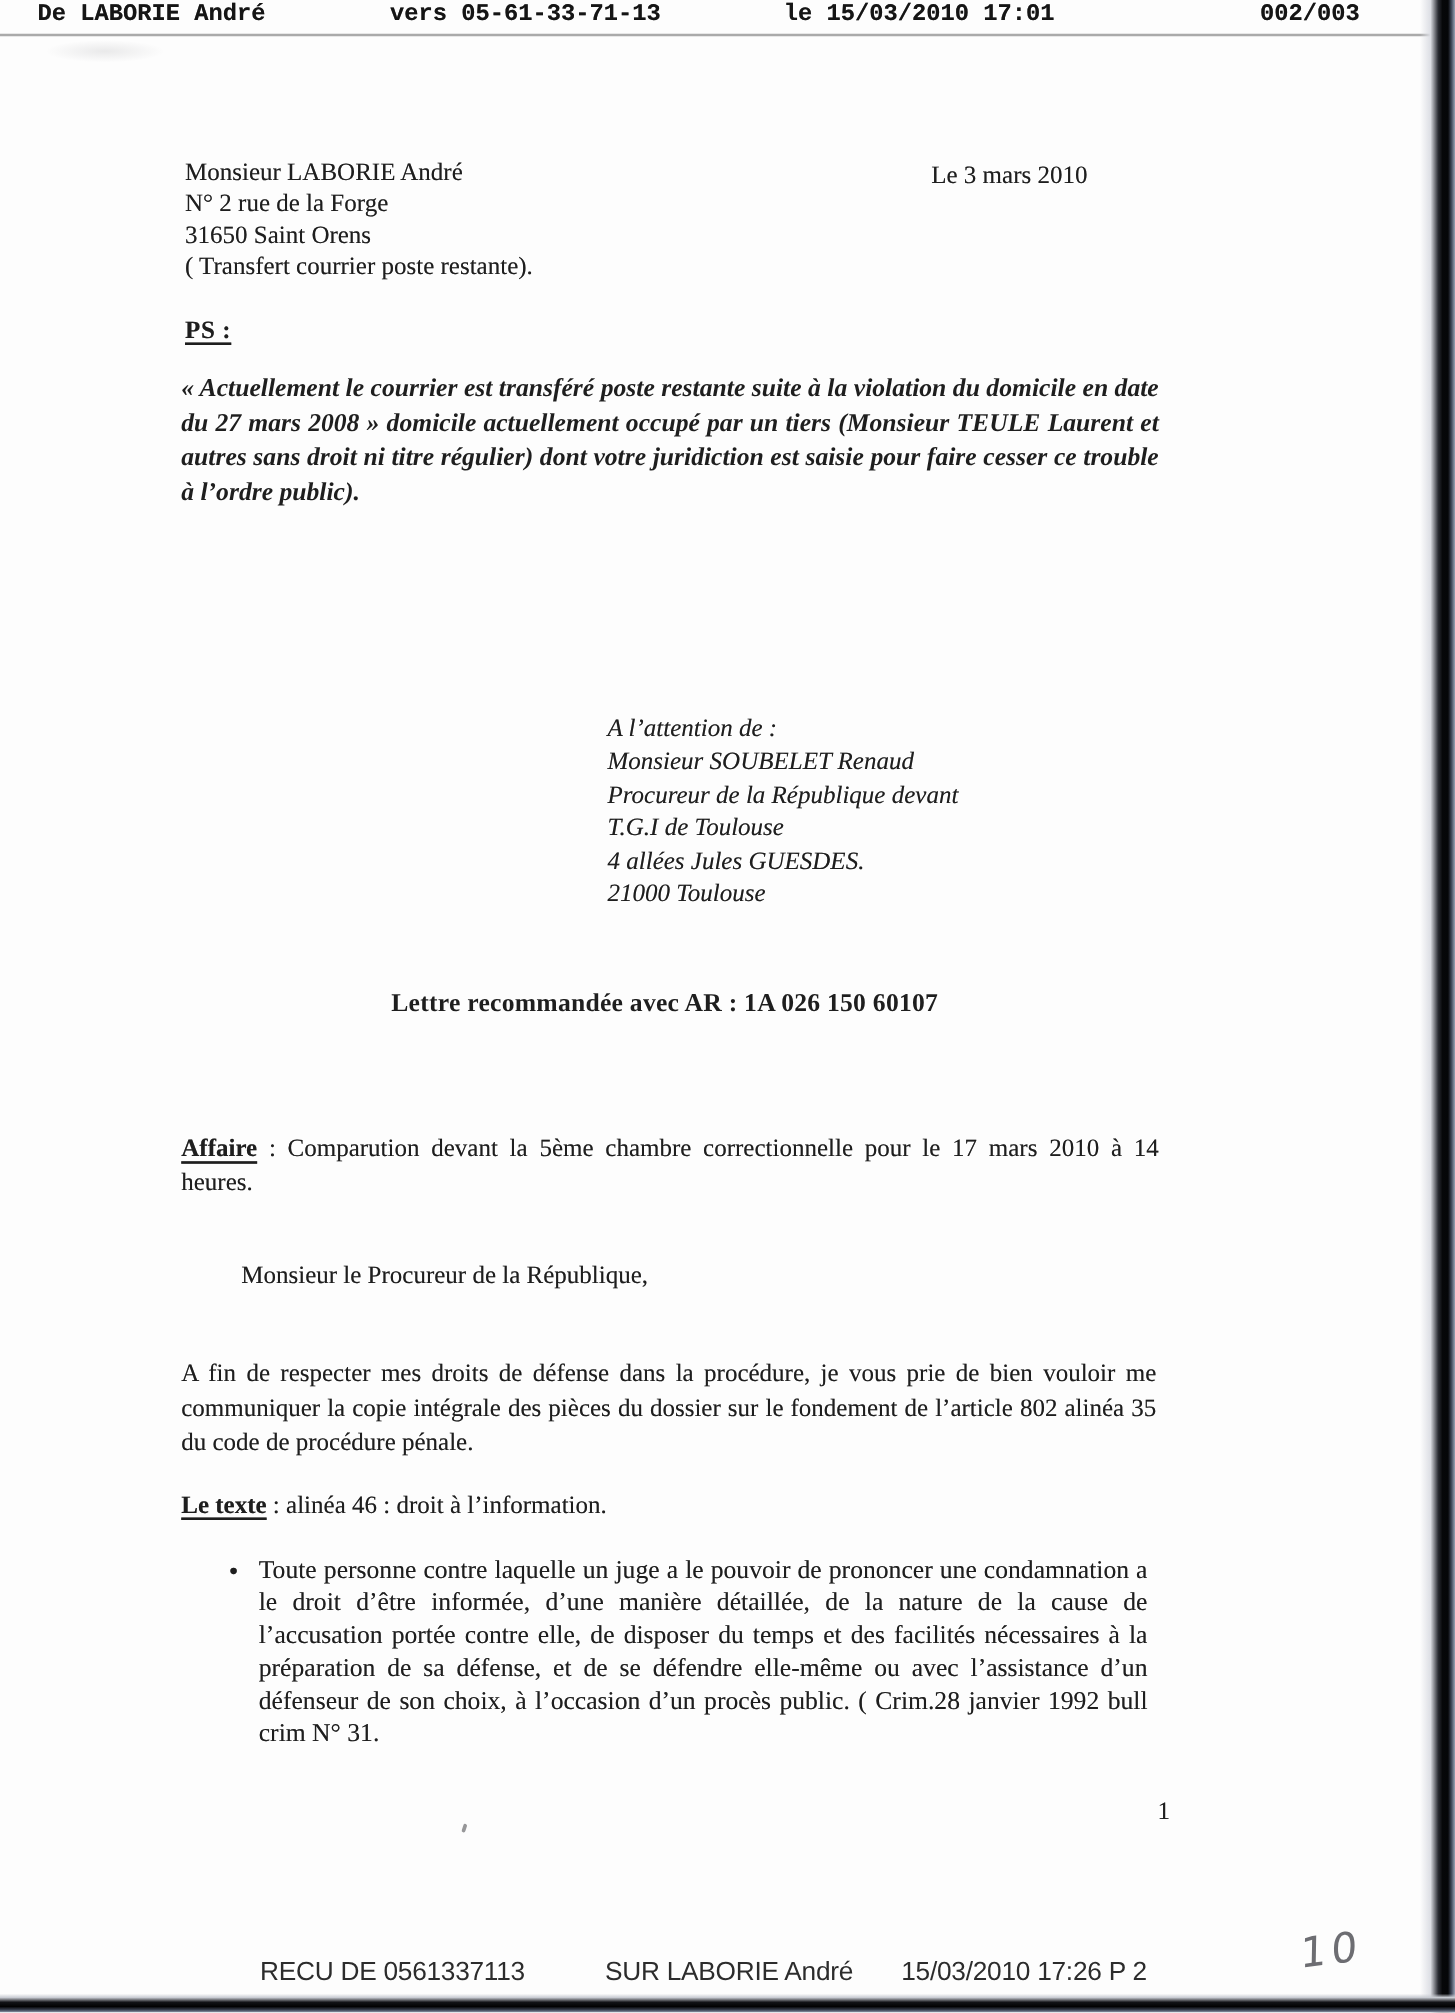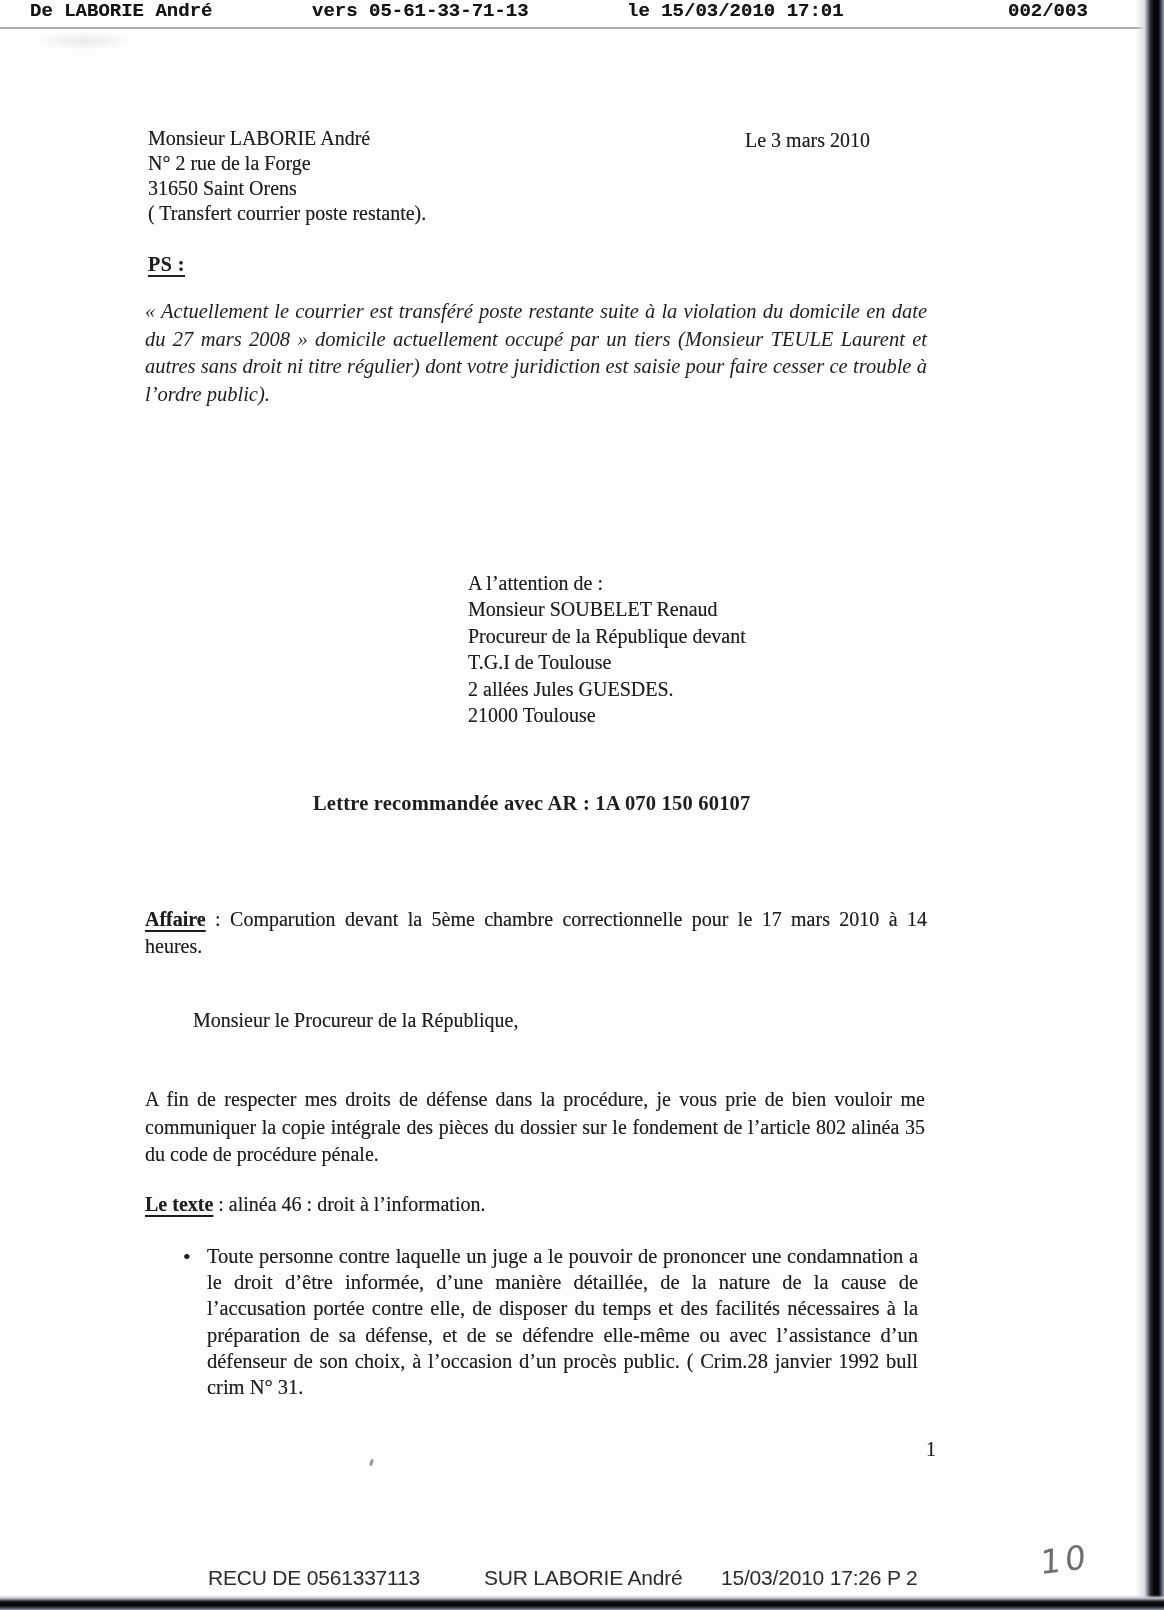--- a/index.html
+++ b/index.html
@@ -35,24 +35,24 @@
   .serif{font-size:20px; line-height:25px; text-shadow:0 0 .4px rgba(0,0,0,.45);}
   .sender{left:148px; top:126px;}
   .letter-date{left:745px; top:128px;}
   .ps-label{
     left:148px; top:252px; font-weight:bold;
     text-decoration:underline; text-underline-offset:4px; text-decoration-thickness:2px;
     letter-spacing:.5px;
   }
   .ps-par{
     left:145px; top:298px; width:782px;
-    font-weight:normal; font-style:italic;
+    font-weight:bold; font-style:italic;
     font-size:20.5px; line-height:27.5px; text-align:justify;
   }
-  .recipient{left:468px; top:570px; line-height:26.4px;}
+  .recipient{left:486px; top:570px; line-height:26.4px;font-style:italic;}
   .registered{
     left:313px; top:792px; font-weight:bold; font-size:20.5px; letter-spacing:.2px;
   }
   .affaire{left:145px; top:906px; width:782px; line-height:27px; text-align:justify;}
   .label-u{
     font-weight:bold; text-decoration:underline;
     text-underline-offset:4px; text-decoration-thickness:2px;
   }
   .salutation{left:193px; top:1008px;}
   .request-par{left:145px; top:1086px; width:780px; line-height:27.5px; text-align:justify;}
@@ -127,25 +127,25 @@
 <div class="abs serif letter-date">Le 3 mars 2010</div>
 
 <div class="abs serif ps-label">PS :</div>
 <div class="abs ps-par">« Actuellement le courrier est transféré poste restante suite à la violation du domicile en date du 27 mars 2008 » domicile actuellement occupé par un tiers (Monsieur TEULE Laurent et autres sans droit ni titre régulier) dont votre juridiction est saisie pour faire cesser ce trouble à l’ordre public).</div>
 
 <div class="abs serif recipient">
   <div>A l’attention de :</div>
   <div>Monsieur SOUBELET Renaud</div>
   <div>Procureur de la République devant</div>
   <div>T.G.I de Toulouse</div>
-  <div>2 allées Jules GUESDES.</div>
+  <div>4 allées Jules GUESDES.</div>
   <div>21000 Toulouse</div>
 </div>
 
-<div class="abs registered">Lettre recommandée avec AR : 1A 070 150 60107</div>
+<div class="abs registered">Lettre recommandée avec AR : 1A 026 150 60107</div>
 
 <div class="abs serif affaire">
   <span class="label-u">Affaire</span><span> : Comparution devant la 5ème chambre correctionnelle pour le 17 mars 2010 à 14 heures.</span>
 </div>
 
 <div class="abs serif salutation">Monsieur le Procureur de la République,</div>
 
 <div class="abs serif request-par">A fin de respecter mes droits de défense dans la procédure, je vous prie de bien vouloir me communiquer la copie intégrale des pièces du dossier sur le fondement de l’article 802 alinéa 35 du code de procédure pénale.</div>
 
 <div class="abs serif le-texte">

